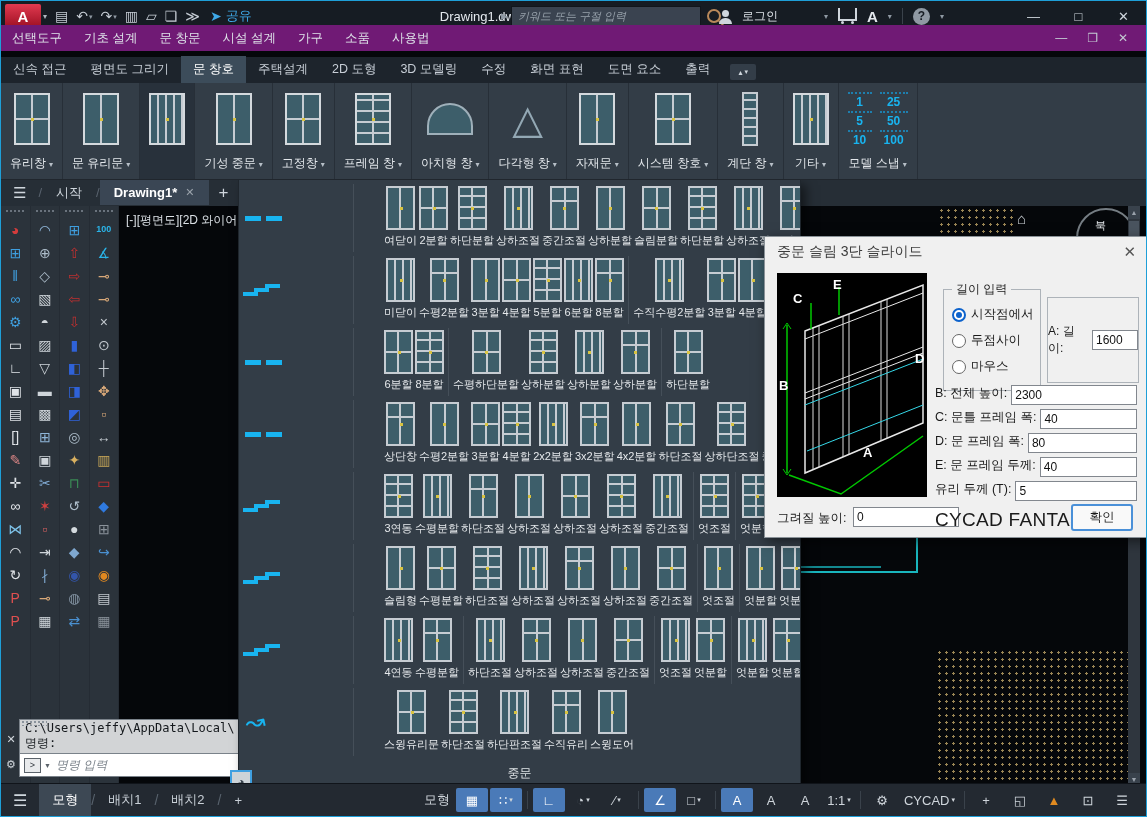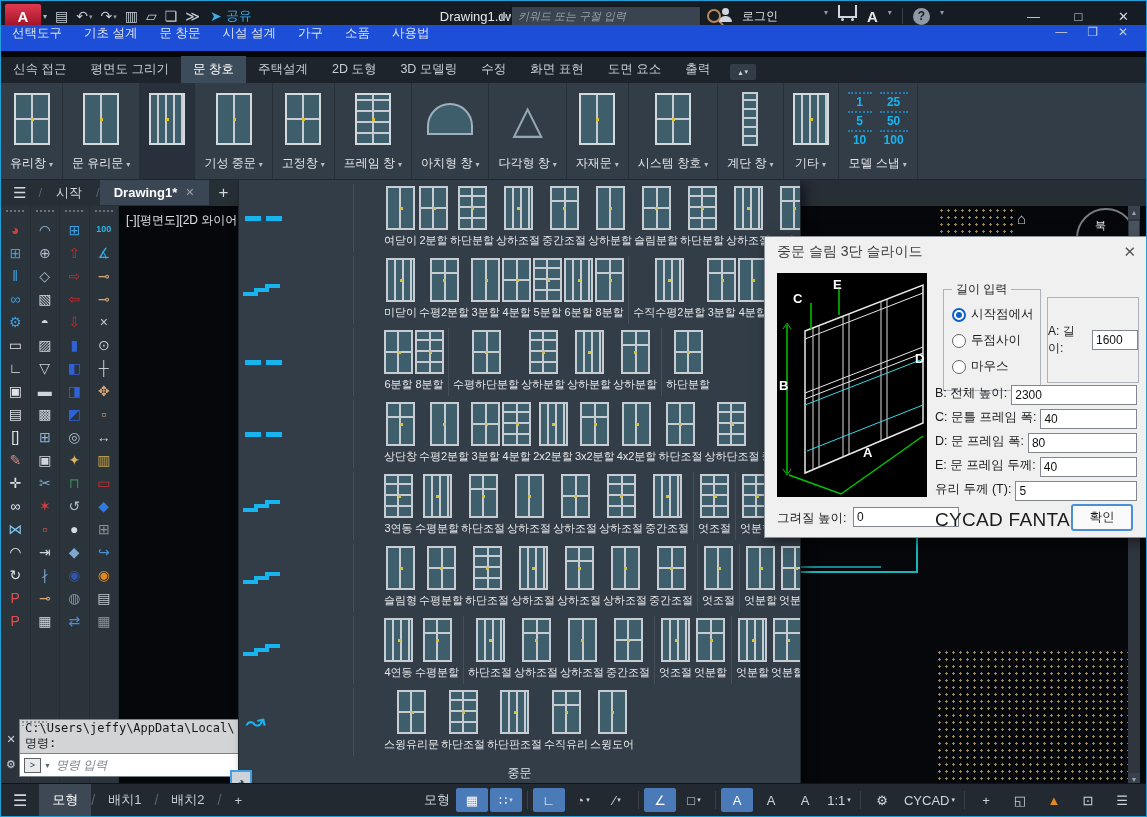--- a/index.html
+++ b/index.html
@@ -17,35 +17,35 @@
   .qi.dd::after{content:"▾";font-size:7px;color:#8f99a3;margin-left:1px;vertical-align:2px;}
   .share{color:#3fa9e8;font-size:13px;display:flex;align-items:center;gap:4px;margin-left:6px;}
   .share .pl{font-size:14px;}
   .doctitle{position:absolute;left:390px;width:180px;text-align:center;font-size:13px;color:#e4e9ee;}
   .searchwrap{position:absolute;left:500px;display:flex;align-items:center;}
   .sarrow{color:#8f99a3;font-size:9px;margin-right:3px;}
   .search{width:176px;height:19px;background:#3a4350;border:1px solid #11161c;color:#cfd6dd;font-style:italic;font-size:11px;padding:0 6px;font-family:"Liberation Sans",sans-serif;}
   .search::placeholder{color:#97a1ab;}
   .mag{width:10px;height:10px;border:2px solid #b9895a;border-radius:50%;position:relative;margin-left:6px;}
   .mag::after{content:"";position:absolute;width:6px;height:2px;background:#b9895a;transform:rotate(45deg);left:9px;top:11px;}
-  .acct{position:absolute;left:718px;display:flex;align-items:flex-start;gap:10px;font-size:12px;color:#dde2e8;}
+  .acct{position:absolute;left:718px;display:flex;align-items:center;gap:10px;font-size:12px;color:#dde2e8;}
   .person{width:13px;height:13px;position:relative;}
   .person::before{content:"";position:absolute;width:7px;height:7px;border-radius:50%;background:#cfd6dd;left:3px;top:0;}
   .person::after{content:"";position:absolute;width:13px;height:6px;border-radius:6px 6px 0 0;background:#cfd6dd;bottom:-1px;}
   .tinydd{font-size:8px;color:#8f99a3;}
   .cart{width:15px;height:11px;border:2px solid #cfd6dd;border-top:none;position:relative;margin-top:-3px;}
   .cart::before{content:"";position:absolute;left:1px;bottom:-5px;width:3px;height:3px;border-radius:50%;background:#cfd6dd;}
   .cart::after{content:"";position:absolute;right:1px;bottom:-5px;width:3px;height:3px;border-radius:50%;background:#cfd6dd;}
   .alogo{font-size:15px;font-weight:bold;color:#e4e9ee;}
   .vsep{width:1px;height:16px;background:#3a424b;}
   .help{width:17px;height:17px;border-radius:50%;background:#8f99a3;color:#161c23;font-weight:bold;font-size:12px;display:flex;align-items:center;justify-content:center;}
   .winbtns{position:absolute;right:0;top:0;height:30px;display:flex;}
   .wb{width:45px;height:30px;display:flex;align-items:center;justify-content:center;color:#cfd6dd;font-size:13px;}
   
-  .menubar{position:absolute;left:0;top:24px;right:0;height:26px;background:#1d4ed8;display:flex;align-items:flex-start;z-index:10;}
+  .menubar{position:absolute;left:0;top:24px;right:0;height:26px;background:#701a75;display:flex;align-items:center;z-index:10;}
   .menu-item{color:#dfe4ea;font-size:12.5px;padding:0 11px;}
   .docbtns{margin-left:auto;display:flex;gap:20px;padding-right:18px;color:#c3cad2;font-size:12px;}
   
   .tabrow{position:absolute;left:0;top:56px;right:0;height:26px;background:#1d242c;display:flex;align-items:flex-end;z-index:10;}
   .rtab{color:#c8cfd7;font-size:12.5px;padding:5px 12px;}
   .rtab.act{background:#3c4c5a;color:#fff;}
   .collapse{margin-left:8px;margin-bottom:3px;width:26px;height:16px;background:#333d48;border-radius:2px;color:#cfd6dd;font-size:8px;display:flex;align-items:center;justify-content:center;gap:2px;}
   
   .panels{position:absolute;left:0;top:82px;right:0;height:96px;background:#333d47;display:flex;z-index:10;border-bottom:1px solid #20262d;}
   .rpanel{display:flex;flex-direction:column;align-items:center;border-right:1px solid #272f38;padding:0 9px;}

